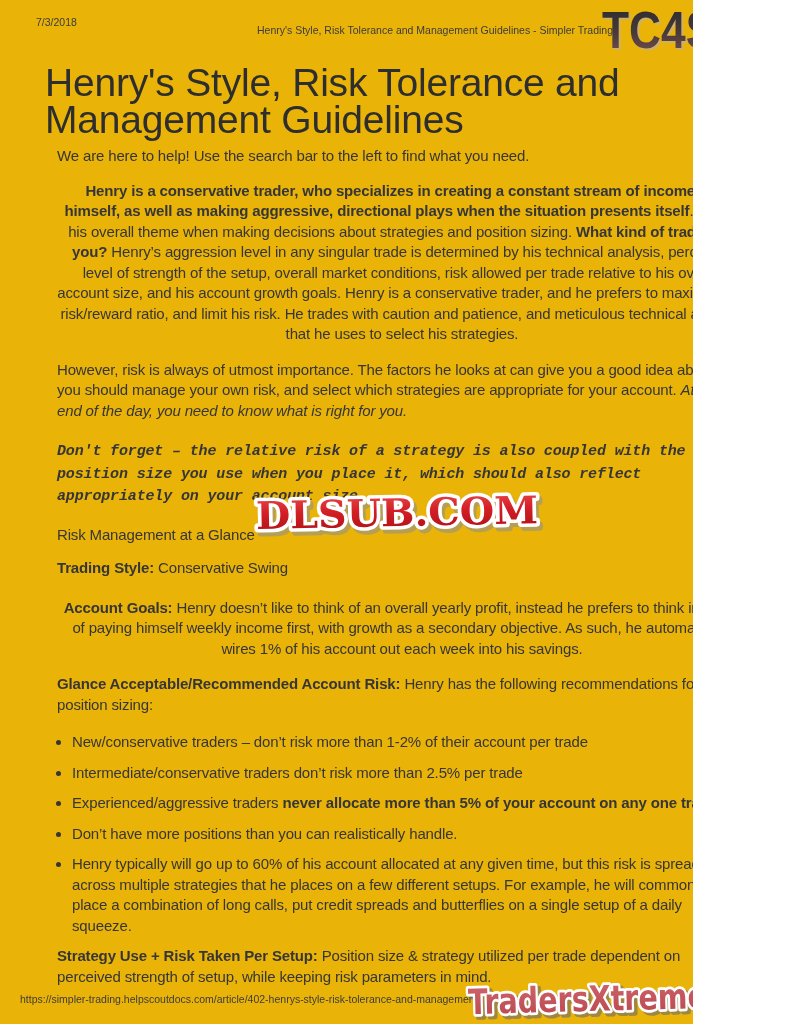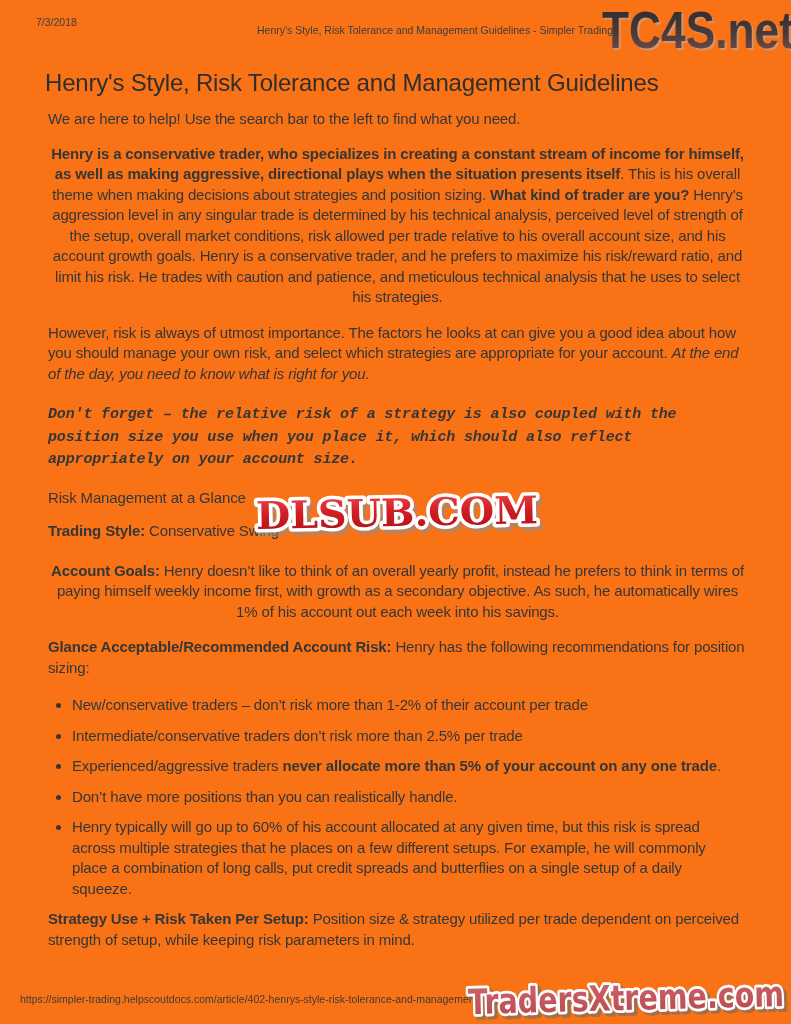--- a/index.html
+++ b/index.html
@@ -1,22 +1,23 @@
 <!DOCTYPE html>
 <html><head>
 <meta charset="utf-8">
 <style>
   html,body{margin:0;padding:0;background:#ffffff;}
   .page{
     position:relative;
-    width:791px;height:1024px;
-    background:#f97316;
+    width:685px;height:1024px;
+    background:#eab308;
     overflow:hidden;
     font-family:"Liberation Sans",sans-serif;
     color:#363636;
+    padding-left:8px;
   }
   
   .print-date{
     position:absolute;left:36px;top:16px;
     font-size:10.5px;color:#3c3c3c;white-space:nowrap;
   }
   .print-title{
     position:absolute;left:435px;top:24px;
     transform:translateX(-50%);
     font-size:10.5px;color:#3c3c3c;white-space:nowrap;
@@ -25,24 +26,24 @@
     position:absolute;left:20px;top:993px;
     font-size:10.5px;color:#3c3c3c;white-space:nowrap;
   }
   
   .content{
     position:absolute;left:45px;top:0;width:702px;
     font-size:15px;line-height:20.5px;letter-spacing:-0.15px;
   }
   .content h1{
     margin:64px 0 8px 0;
-    font-size:24px;line-height:37px;font-weight:400;
+    font-size:39px;line-height:37px;font-weight:400;
     letter-spacing:-0.2px;color:#2e2e2e;
   }
-  .content p{margin:0 0 14px 3px;}
+  .content p{margin:0 0 14px 12px;}
   .mb13{margin-bottom:13px !important;}
   .mb14{margin-bottom:14px !important;}
   .mb15{margin-bottom:15px !important;text-align:center;}
   .mb17{margin-bottom:17px !important;}
   .mb19{margin-bottom:19px !important;}
   .bold{font-weight:normal;}
   .run.regular{font-weight:normal;font-style:normal;}
   .run.bold{font-weight:bold;}
   .run.italic{font-style:italic;}
   .run.bolditalic{font-weight:bold;font-style:italic;font-family:Liberation Mono, monospace;}

